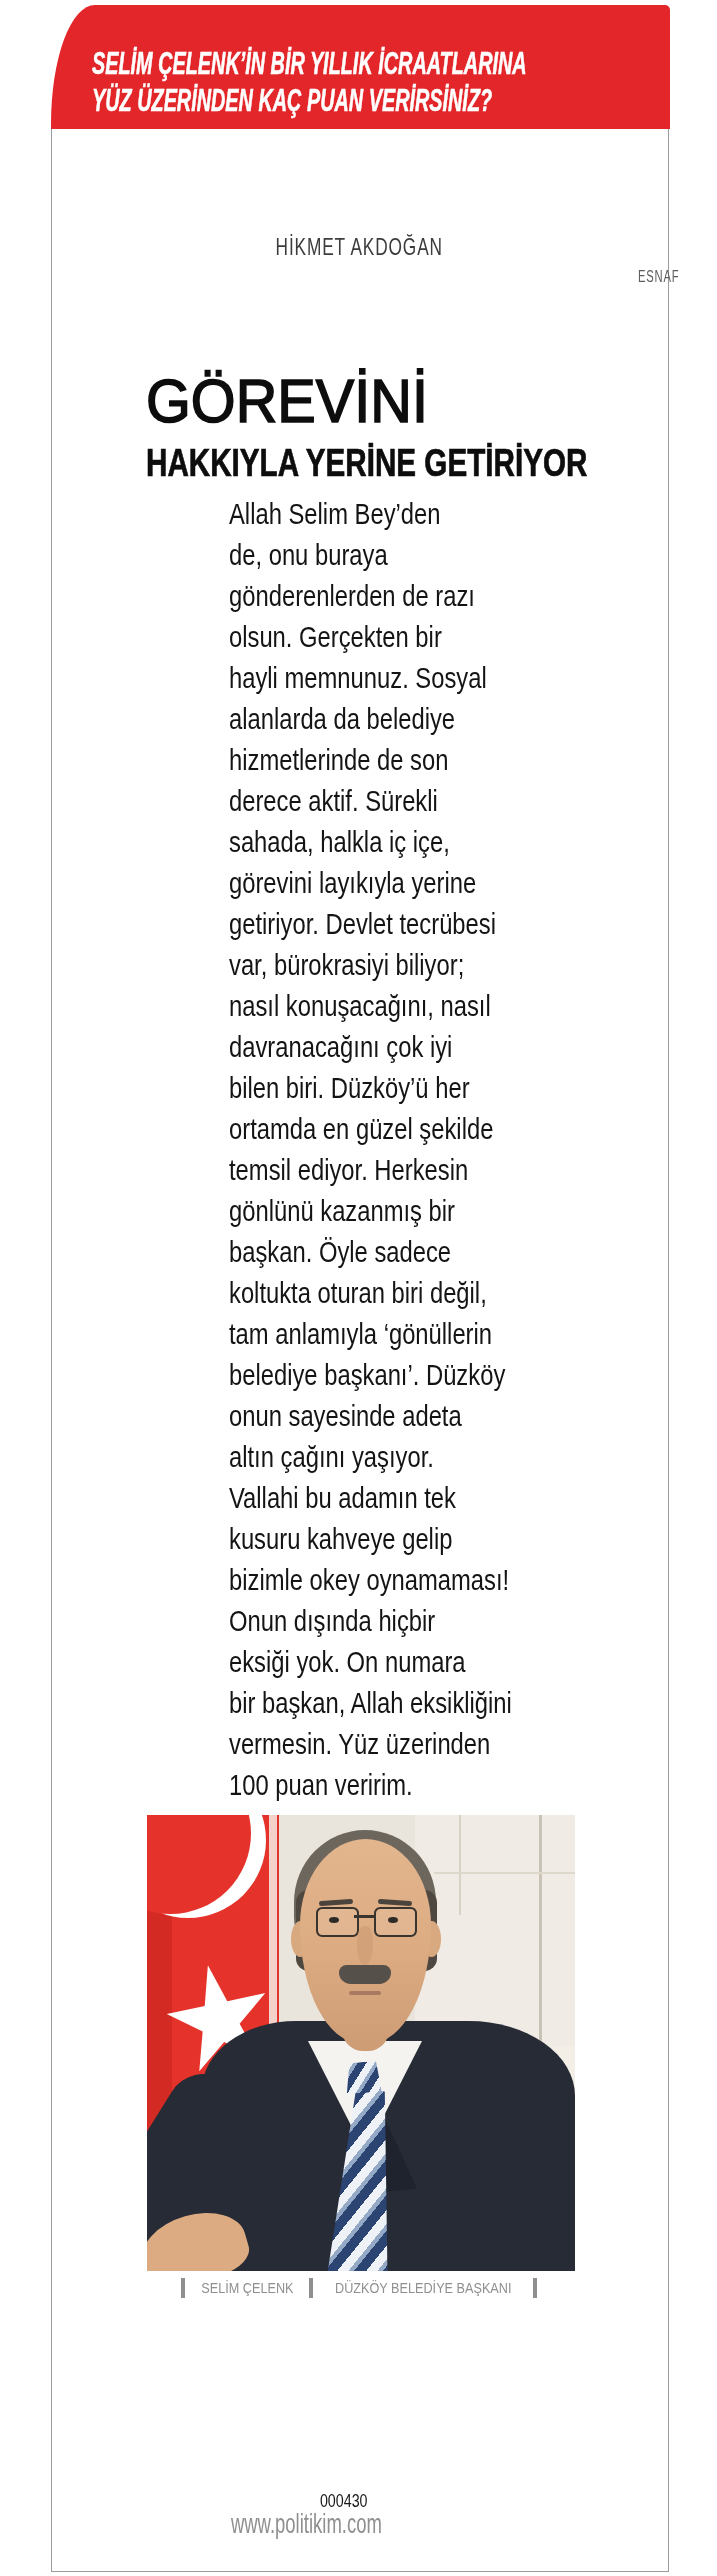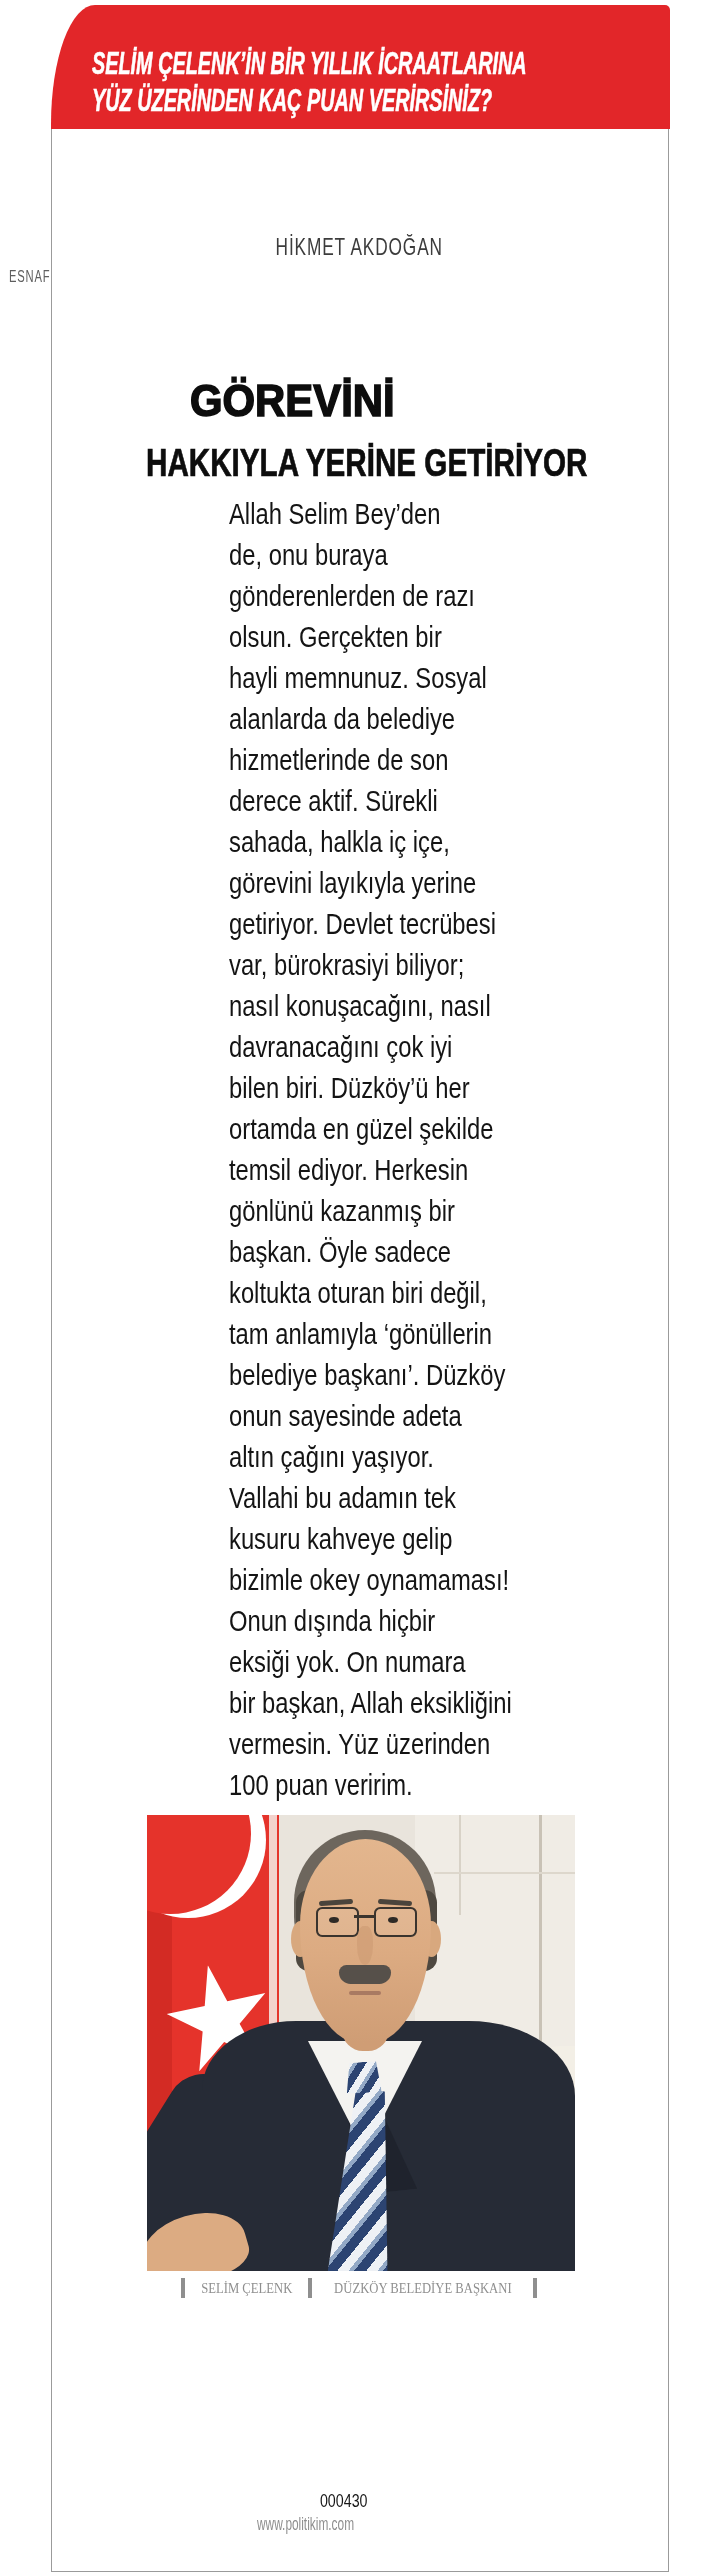--- a/index.html
+++ b/index.html
@@ -16,27 +16,27 @@
     border-top-left-radius:44px 119px;border-top-right-radius:5px;font-style:italic;}
   .banner-text{position:absolute;left:41px;top:40px;color:#ffffff;font-weight:bold;
     font-size:32px;line-height:37px;transform:scaleX(0.62);transform-origin:0 0;
     -webkit-text-stroke:0.6px #ffffff;}
   .banner-text div{white-space:nowrap;}
 
   
   .person-name{position:absolute;left:0;top:229px;width:718px;text-align:center;
     color:#3c3c3c;font-weight:400;font-size:24px;line-height:35px;}
   .person-name span{display:inline-block;transform:scaleX(0.72);letter-spacing:1.2px;}
-  .person-role{position:absolute;left:0;top:267px;width:688px;text-align:left;
+  .person-role{position:absolute;left:0;top:267px;width:688px;text-align:right;
     color:#5e5e5e;font-size:16px;line-height:19px;}
   .person-role span{display:inline-block;transform:scaleX(0.70);letter-spacing:1.2px;}
 
   
-  .headline1{position:absolute;left:146px;top:367px;color:#0d0d0d;font-weight:700;
-    font-size:45px;line-height:67px;white-space:nowrap;margin-left:44px;}
+  .headline1{position:absolute;left:146px;top:367px;color:#0d0d0d;font-weight:400;
+    font-size:62px;line-height:67px;white-space:nowrap;}
   .headline1 span{display:inline-block;transform:scaleX(0.93);transform-origin:0 0;
     -webkit-text-stroke:1.6px #0d0d0d;}
   .headline2{position:absolute;left:146px;top:442px;color:#0d0d0d;font-weight:bold;
     font-size:39px;line-height:41px;white-space:nowrap;}
   .headline2 span{display:inline-block;transform:scaleX(0.76);transform-origin:0 0;
     -webkit-text-stroke:0.7px #0d0d0d;}
 
   
   .quote{position:absolute;left:229px;top:494px;color:#141414;font-size:29px;line-height:41px;
     transform:scaleX(0.82);transform-origin:0 0;}
@@ -102,31 +102,31 @@
   .nose{position:absolute;left:210px;top:111px;width:16px;height:39px;background:#cf9d75;
     border-radius:40% 40% 50% 50%;opacity:.7;}
   .mustache{position:absolute;left:192px;top:150px;width:52px;height:19px;background:#56504a;
     border-radius:8.7px 8.7px 13.7px 13.7px;}
   .mouth{position:absolute;left:202px;top:176px;width:32px;height:4.4px;background:#a97a62;border-radius:2.5px;}
   .hand{position:absolute;left:-6.2px;top:400px;width:106px;height:66px;background:#dcab82;
     border-radius:50% 50% 30% 30%;transform:rotate(-16deg);}
 
   
   .caption{position:absolute;left:0;top:2278px;width:718px;text-align:center;}
-  .caption-inner{display:inline-flex;align-items:center;gap:10px;font-family:Liberation Serif, serif;}
+  .caption-inner{display:inline-flex;align-items:center;gap:10px;}
   .caption-bar{display:inline-block;width:3.7px;height:20px;background:#8f8f8f;}
   .caption-text{color:#8f8f8f;font-size:14.4px;white-space:nowrap;display:inline-block;
     transform:scaleX(0.88);}
 
   
   .footer-code{position:absolute;left:0;top:2490px;width:688px;text-align:center;
     color:#171717;font-size:19px;line-height:21px;}
   .footer-code span{display:inline-block;transform:scaleX(0.75);}
   .footer-site{position:absolute;left:0;top:2512px;width:612px;text-align:center;
-    color:#8f8f8f;font-size:18px;line-height:24px;}
+    color:#8f8f8f;font-size:28px;line-height:24px;}
   .footer-site span{display:inline-block;transform:scaleX(0.66);}
 </style>
 </head>
 <body>
 
 <div class="page">
 
   <div class="content-frame"></div>
 
   <div class="banner">

